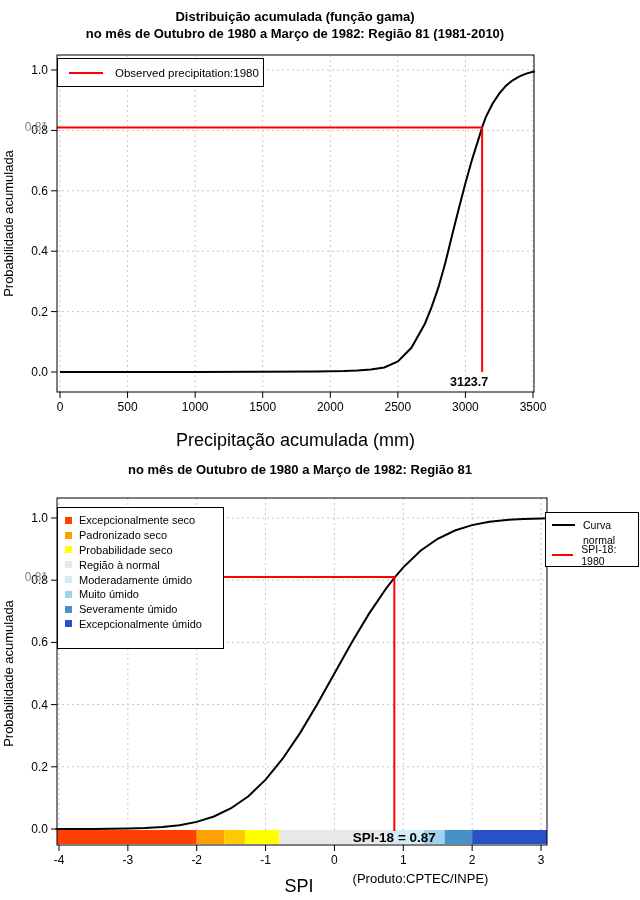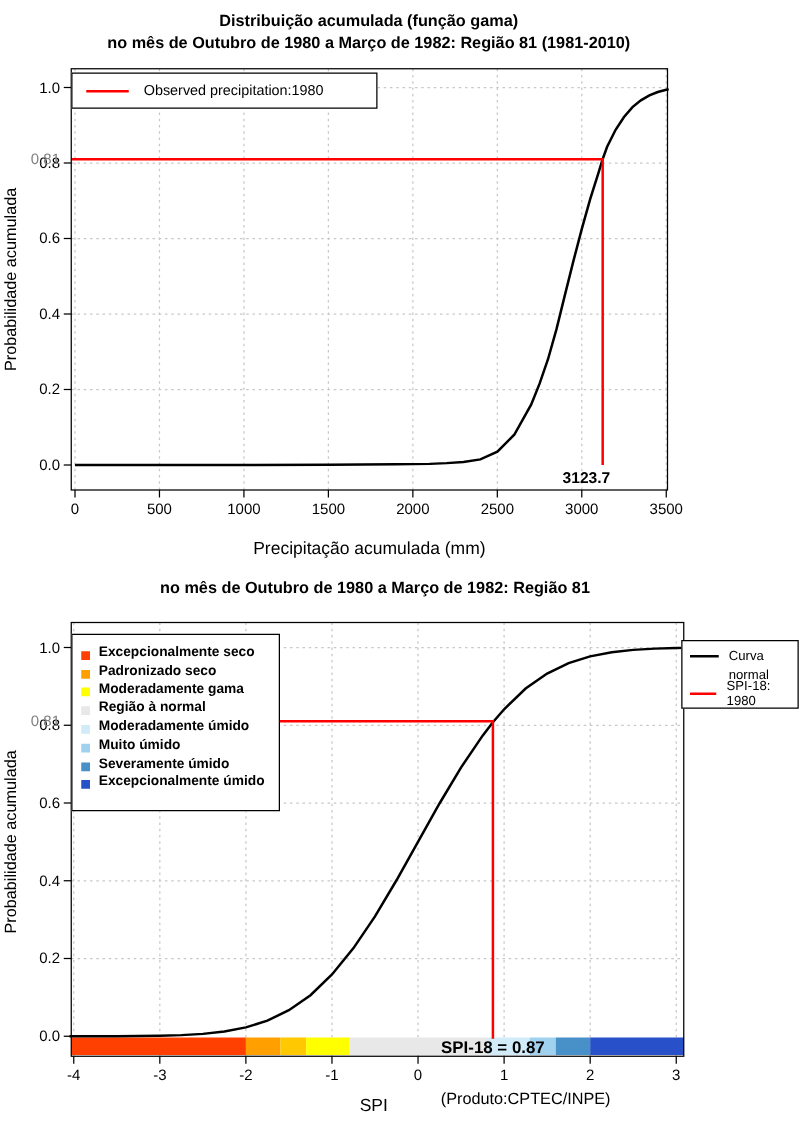--- a/index.html
+++ b/index.html
@@ -2,33 +2,33 @@
 <html><head>
 <meta charset="utf-8">
 <style>
   html,body{margin:0;padding:0;background:#ffffff;}
   .page{position:relative;width:640px;height:900px;background:#ffffff;overflow:hidden;
         font-family:"Liberation Sans", sans-serif;color:#000;}
   svg{position:absolute;left:0;top:0;}
   .title{position:absolute;text-align:center;font-weight:bold;font-size:13px;line-height:17px;}
   .title-top{left:25px;top:8px;width:540px;}
   .title-bot{left:30px;top:461px;width:540px;}
-  .axis-title{position:absolute;font-size:14px;text-align:center;}
+  .axis-title{position:absolute;font-size:18px;text-align:center;}
   .xlab-top{left:57px;top:430px;width:477px;}
   .xlab-bot{left:57px;top:876px;width:484px;}
   .ylab{position:absolute;left:-132px;width:280px;text-align:center;
         transform:rotate(-90deg);font-size:13px;}
   .ylab-top{top:216px;}
   .ylab-bot{top:666px;}
   .legend-box{position:absolute;background:#fff;border:1px solid #000;box-sizing:border-box;}
-  .legend-top{left:57px;top:58px;width:245px;height:29px;display:flex;align-items:center;}
+  .legend-top{left:57px;top:58px;width:207px;height:29px;display:flex;align-items:center;}
   .legend-top .line{width:34px;height:0;border-top:2px solid #ff0000;margin-left:11px;margin-right:12px;}
   .legend-top .lab{font-size:11.5px;}
   .cat-legend{left:57px;top:507px;width:167px;height:142px;padding:5px 0 0 7px;}
-  .cat-row{display:flex;align-items:flex-end;height:14.8px;font-weight:bold;}
+  .cat-row{display:flex;align-items:center;height:14.8px;}
   .cat-row .sq{width:7px;height:7px;margin-right:7px;flex:0 0 auto;}
   .cat-row .lab{font-size:11px;white-space:nowrap;}
   .series-legend{left:545px;top:512px;width:94px;height:55px;font-size:10.5px;padding-top:4px;}
   .sl-row{display:flex;align-items:center;height:15px;}
   .sl-line{width:23px;height:0;margin-left:6px;margin-right:8px;border-top:2px solid #000;}
   .sl-line.red{border-top-color:#ff0000;}
   .sl-spacer{width:23px;margin-left:6px;margin-right:8px;}
   .footnote{position:absolute;left:300px;top:871px;width:241px;text-align:center;font-size:13px;}
 </style>
 </head>
@@ -168,21 +168,21 @@
       <div class="cat-row">
         <span class="sq" style="background: rgb(255, 64, 0);"></span>
         <span class="lab">Excepcionalmente seco</span>
       </div>
       <div class="cat-row">
         <span class="sq" style="background: rgb(255, 160, 0);"></span>
         <span class="lab">Padronizado seco</span>
       </div>
       <div class="cat-row">
         <span class="sq" style="background: rgb(255, 255, 0);"></span>
-        <span class="lab">Moderadamente gama</span>
+        <span class="lab">Probabilidade seco</span>
       </div>
       <div class="cat-row">
         <span class="sq" style="background: rgb(232, 232, 232);"></span>
         <span class="lab">Região à normal</span>
       </div>
       <div class="cat-row">
         <span class="sq" style="background: rgb(210, 235, 248);"></span>
         <span class="lab">Moderadamente úmido</span>
       </div>
       <div class="cat-row">

